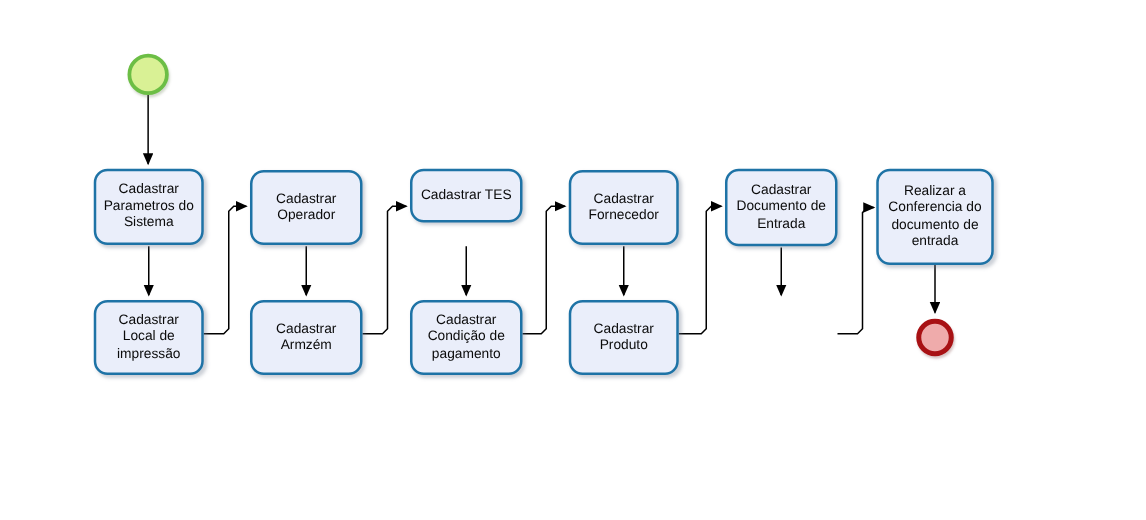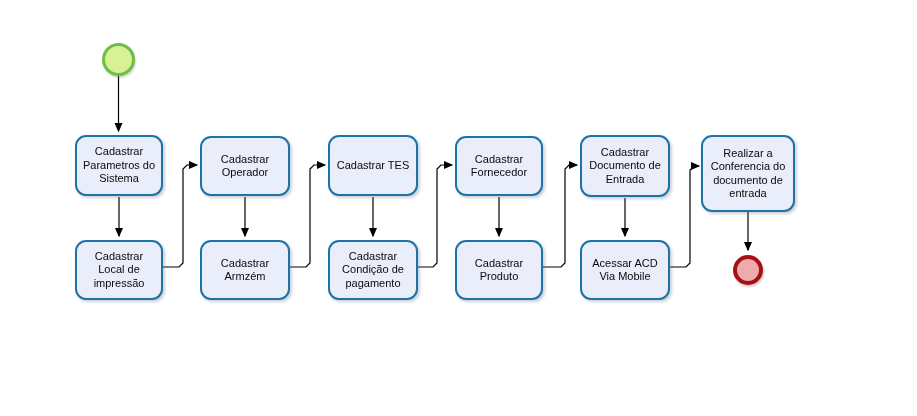--- a/index.html
+++ b/index.html
@@ -20,21 +20,21 @@
     font-size:11px;line-height:13.5px;color:#0a0a0a;
     white-space:pre-line;
     box-shadow:2px 2px 3px rgba(110,120,140,0.35);
     box-sizing:border-box;
     padding:2px;
   }
   .n-parametros   {left:75px;  top:135px; width:88px; height:61px;}
   .n-local        {left:75px;  top:240px; width:88px; height:60px;}
   .n-operador     {left:200px; top:136px; width:90px; height:60px;}
   .n-armazem      {left:200px; top:240px; width:90px; height:60px;}
-  .n-tes          {left:328px; top:135px; width:90px; height:61px;}
+  .n-tes          {left:328px; top:135px; width:90px; height:43px;}
   .n-condicao     {left:328px; top:240px; width:90px; height:60px;}
   .n-fornecedor   {left:455px; top:136px; width:88px; height:60px;}
   .n-produto      {left:455px; top:240px; width:88px; height:60px;}
   .n-documento    {left:580px; top:135px; width:90px; height:62px;}
   .n-acd          {left:580px; top:240px; width:90px; height:60px;}
   .n-conferencia  {left:701px; top:135px; width:94px; height:77px;}
   
   .start-event{
     position:absolute;left:102px;top:43px;
     width:27px;height:27px;border-radius:50%;
@@ -113,24 +113,20 @@
   </div>
   <div class="box n-produto">
     <span>Cadastrar
 Produto</span>
   </div>
   <div class="box n-documento">
     <span>Cadastrar
 Documento de
 Entrada</span>
   </div>
-  <div class="box n-acd">
-    <span>Acessar ACD
-Via Mobile</span>
-  </div>
   <div class="box n-conferencia">
     <span>Realizar a
 Conferencia do
 documento de
 entrada</span>
   </div>
 
 </div>
 
 </body></html>

